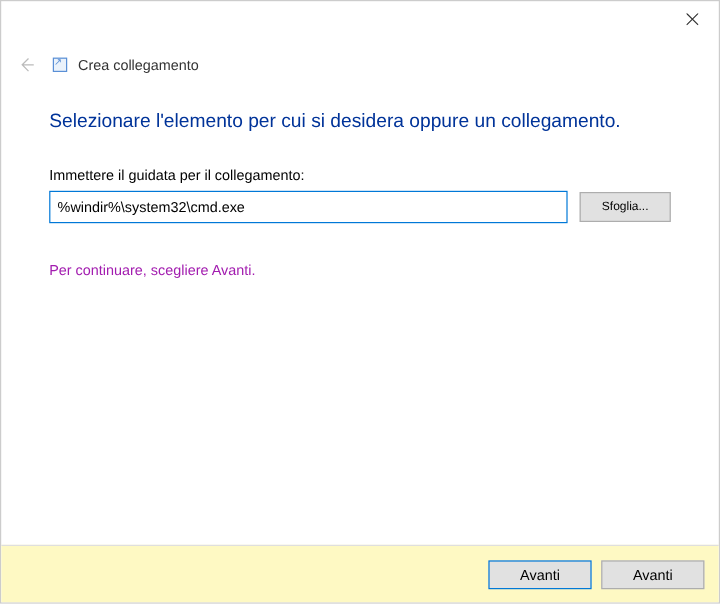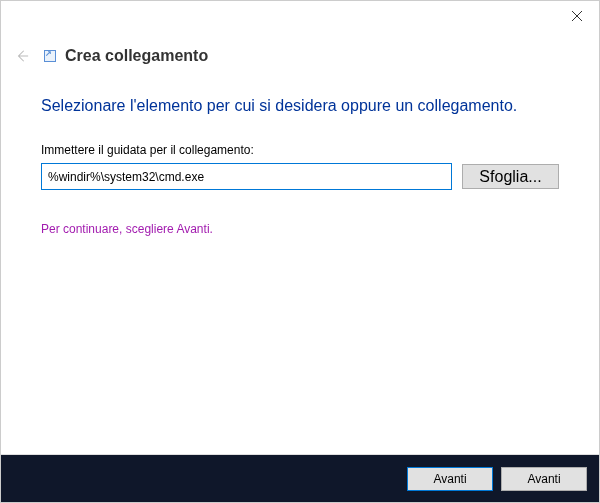--- a/index.html
+++ b/index.html
@@ -39,23 +39,22 @@
     .back-arrow {
       color: #888;
       display: flex;
       align-items: center;
     }
     .back-arrow svg { width: 14px; height: 14px; }
     .breadcrumb {
       display: flex;
       align-items: center;
       gap: 8px;
-      font-size: 16px;
+      font-size: 12px;
       color: #333;
-      font-weight: bold;
     }
     .bc-icon {
       width: 14px;
       height: 14px;
       display: inline-block;
       position: relative;
     }
     .bc-icon::before {
       content: "";
       position: absolute;
@@ -101,40 +100,40 @@
       flex: 1;
       height: 27px;
       border: 1px solid #0078d7;
       padding: 3px 6px;
       font-size: 12px;
       font-family: inherit;
       outline: none;
       color: #000;
     }
     .browse-btn {
-      width: 97px;
+      width: 76px;
       height: 25px;
       background: #e1e1e1;
       border: 1px solid #adadad;
-      font-size: 16px;
+      font-size: 10px;
       font-family: inherit;
       cursor: pointer;
     }
     .continue-text {
       font-size: 12px;
       color: #a21caf;
     }
     .footer {
       position: absolute;
       bottom: 0;
       left: 0;
       right: 0;
       height: 48px;
       border-top: 1px solid #dfdfdf;
-      background: #0f172a;
+      background: #fef9c3;
       display: flex;
       justify-content: flex-end;
       align-items: center;
       padding: 0 12px;
       gap: 8px;
     }
     .footer-btn {
       width: 86px;
       height: 24px;
       background: #e1e1e1;

